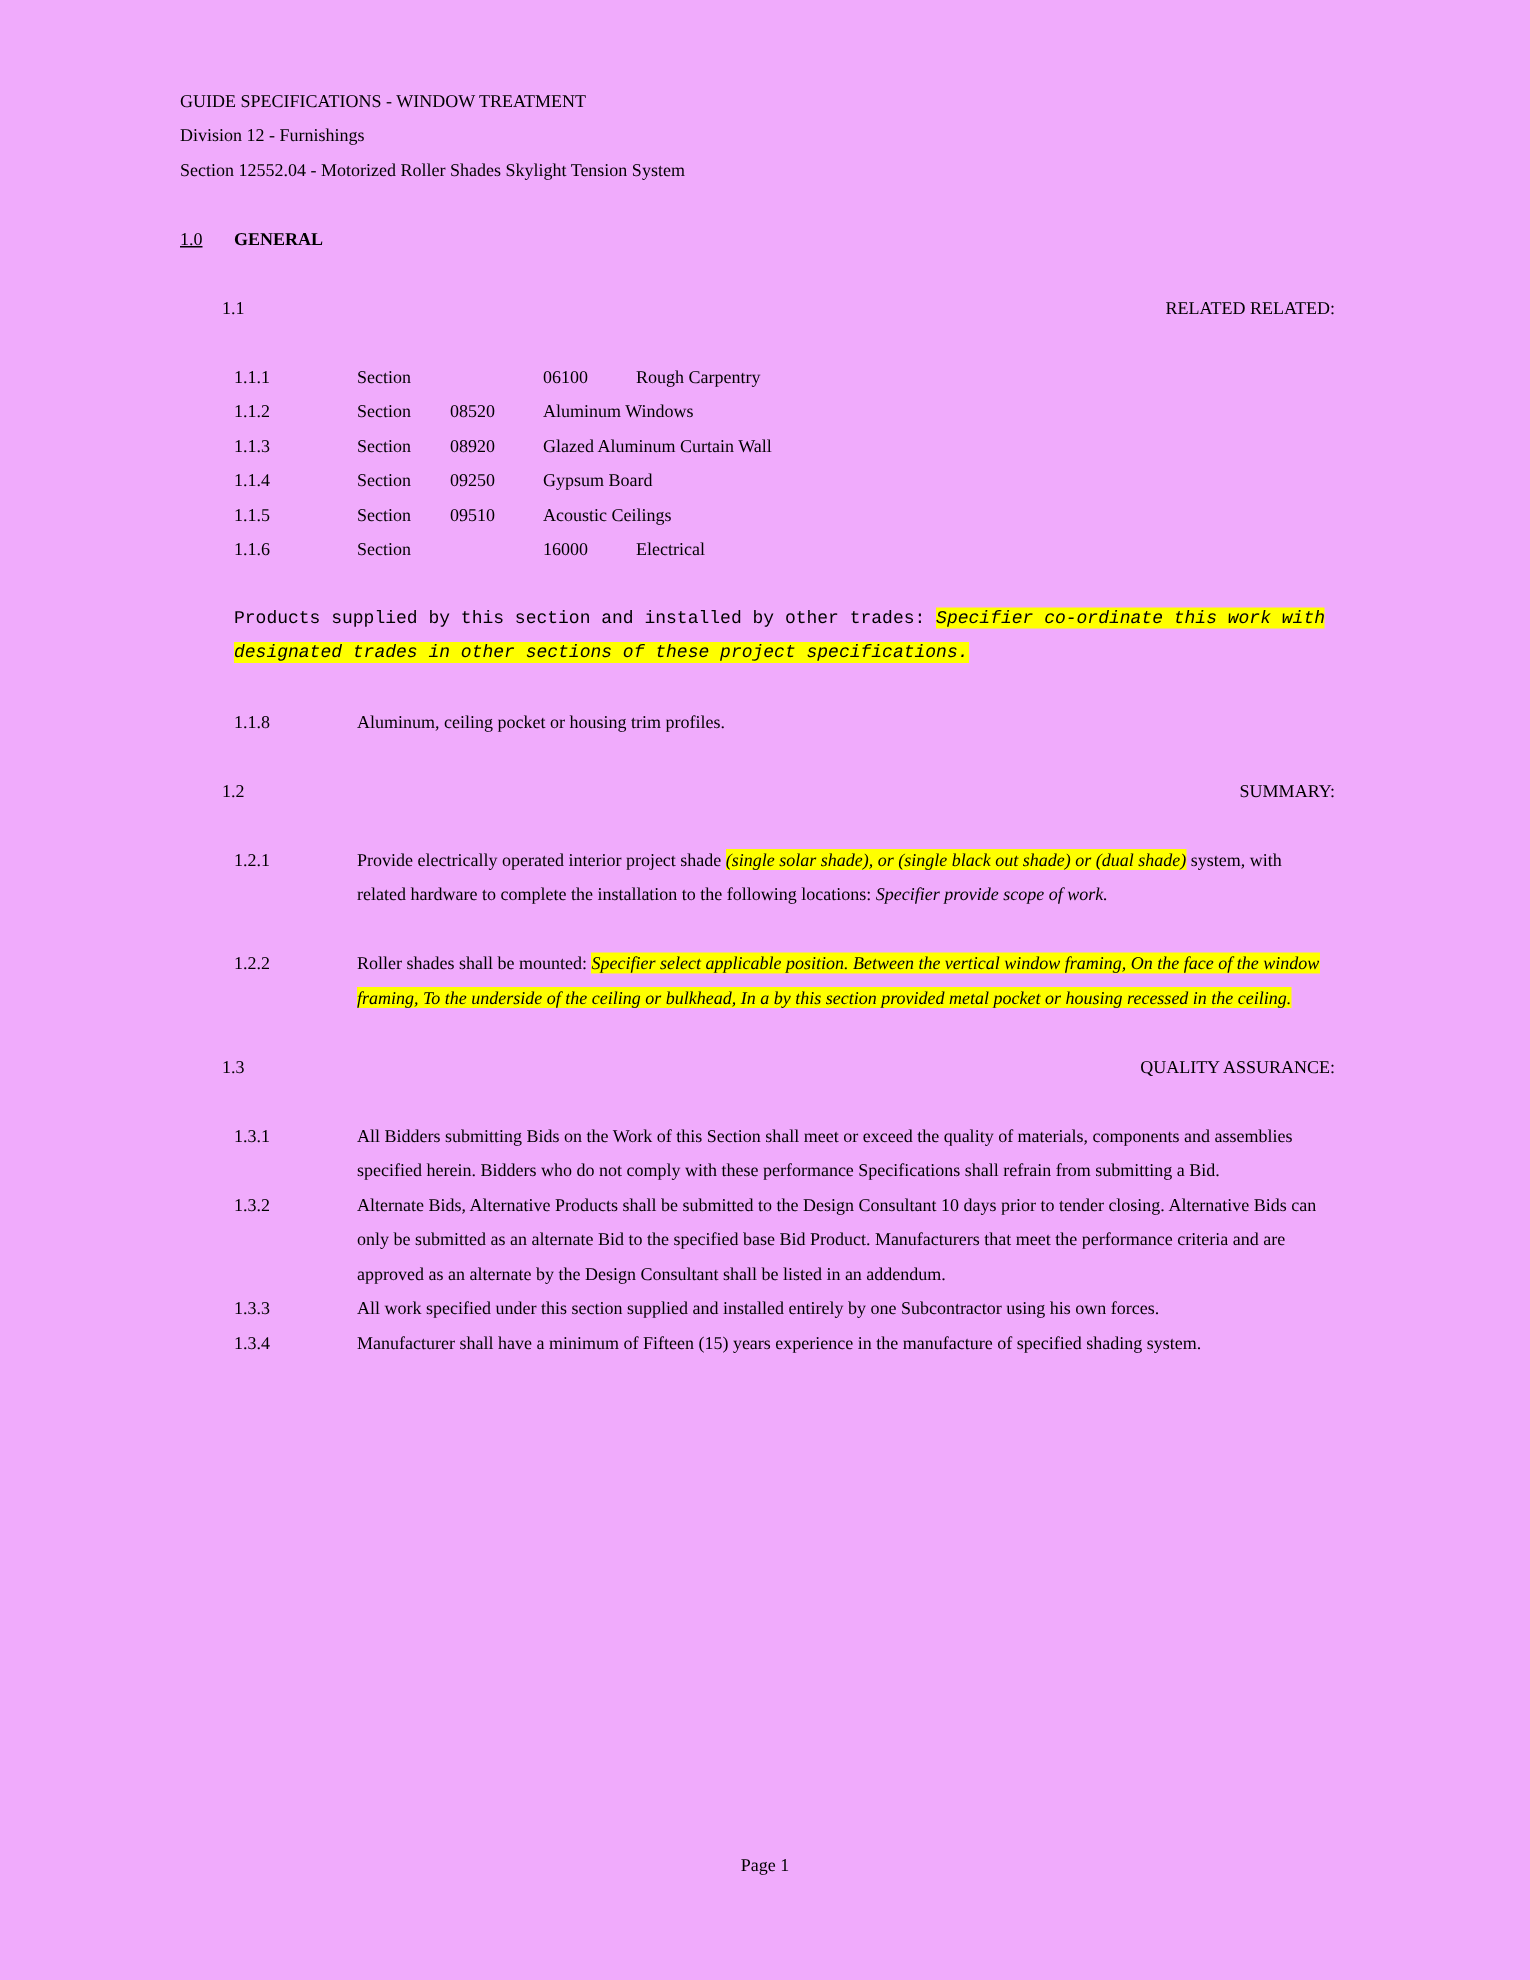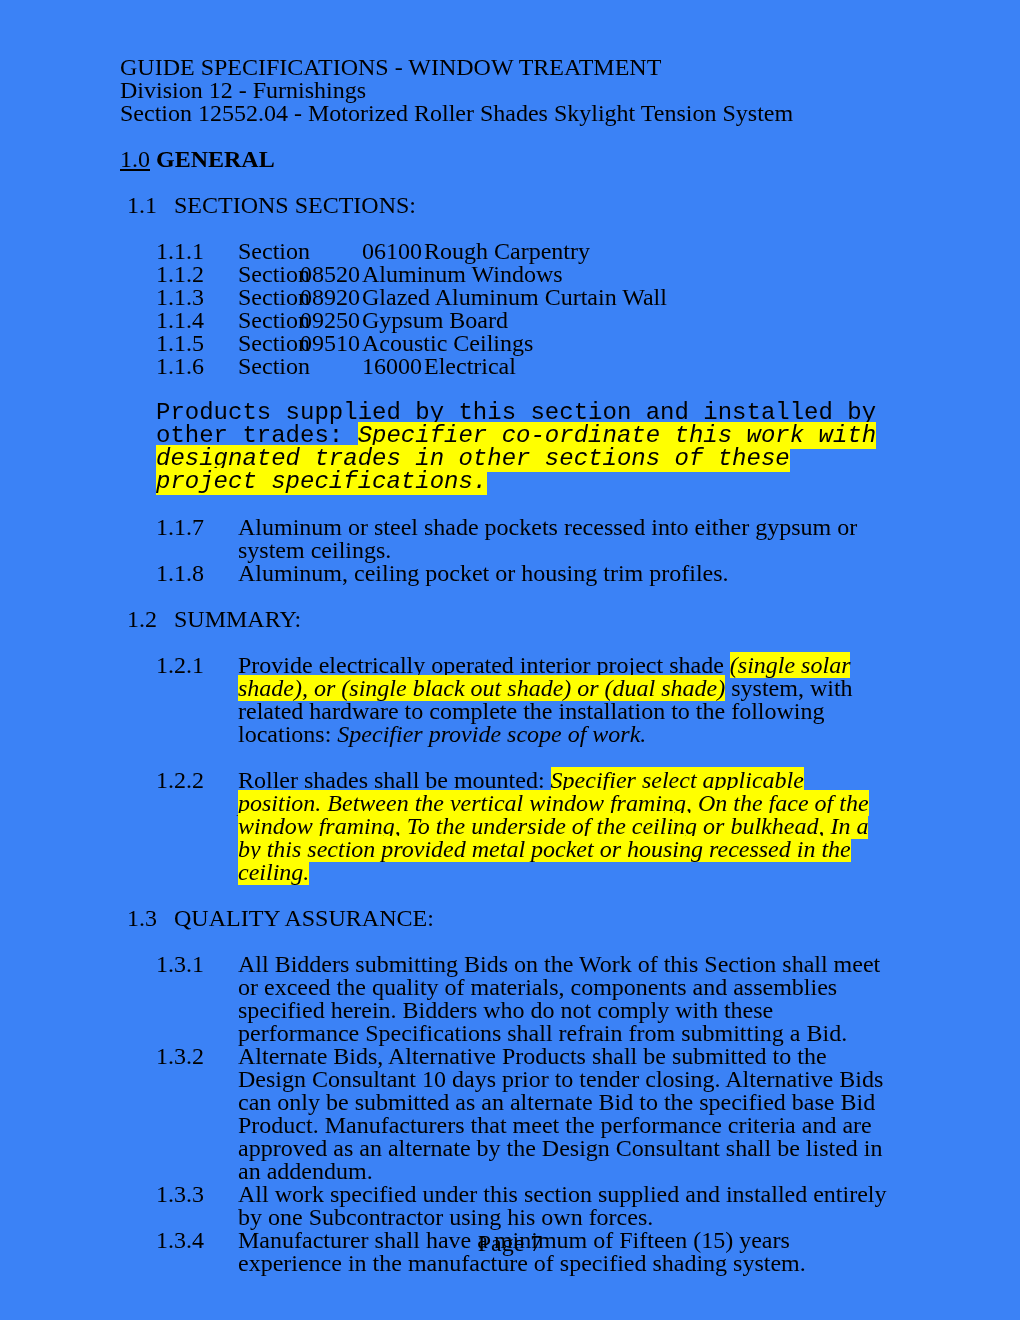--- a/index.html
+++ b/index.html
@@ -3,41 +3,41 @@
 <meta charset="utf-8">
 <style>
   * { margin: 0; padding: 0; box-sizing: border-box; }
   html, body { background: #ffffff; }
   :root { --hl: #ffff00; }
 
   .page {
     position: relative;
     width: 1020px;
     height: 1320px;
-    background: #3b82f6;
+    background: #f0abfc;
     color: #000000;
     font-family: "Liberation Serif", serif;
-    font-size: 24px;
+    font-size: 12px;
     line-height: 23px;
     padding: 56px 130px 0 120px;
     overflow: hidden;
   }
 
   .block { margin-top: 23px; }
 
   .row { display: flex; align-items: baseline; }
   .num-col { flex: none; }
   .body { flex: 1; min-width: 0; }
 
   
   .h10 .num-col { width: 36px; text-decoration: underline; }
   .h10 .title { font-weight: 700; }
 
   
-  .sec { margin-left: 7px; }
+  .sec { margin-left: 28px; justify-content: space-between; }
   .sec .num-col { width: 47px; }
 
   
   .item { margin-left: 36px; }
   .item .num-col { width: 82px; }
 
   
   .rs-label { display: inline-block; width: 62px; }
   .rs-label.wide { width: 124px; }
   .rs-code { display: inline-block; width: 62px; }
@@ -67,21 +67,21 @@
     <div>Section 12552.04 - Motorized Roller Shades Skylight Tension System</div>
   </header>
 
   <div class="row h10 block">
     <span class="num-col">1.0</span>
     <span class="title">GENERAL</span>
   </div>
 
   <div class="row sec block">
     <span class="num-col">1.1</span>
-    <span>SECTIONS SECTIONS:</span>
+    <span>RELATED RELATED:</span>
   </div>
 
   <div class="block">
     <div class="row item">
       <span class="num-col">1.1.1</span>
       <span class="body"><span class="rs-label wide">Section</span><span class="rs-code">06100</span><span>Rough Carpentry</span></span>
     </div>
     <div class="row item">
       <span class="num-col">1.1.2</span>
       <span class="body"><span class="rs-label">Section</span><span class="rs-code">08520</span><span>Aluminum Windows</span></span>
@@ -100,24 +100,20 @@
     </div>
     <div class="row item">
       <span class="num-col">1.1.6</span>
       <span class="body"><span class="rs-label wide">Section</span><span class="rs-code">16000</span><span>Electrical</span></span>
     </div>
   </div>
 
   <p class="note block"><span>Products supplied by this section and installed by other trades: </span><span class="hl it">Specifier co-ordinate this work with designated trades in other sections of these project specifications.</span></p>
 
   <div class="block">
-    <div class="row item">
-      <span class="num-col">1.1.7</span>
-      <span class="body">Aluminum or steel shade pockets recessed into either gypsum or system ceilings.</span>
-    </div>
     <div class="row item">
       <span class="num-col">1.1.8</span>
       <span class="body">Aluminum, ceiling pocket or housing trim profiles.</span>
     </div>
   </div>
 
   <div class="row sec block">
     <span class="num-col">1.2</span>
     <span>SUMMARY:</span>
   </div>
@@ -149,15 +145,15 @@
     <div class="row item">
       <span class="num-col">1.3.3</span>
       <span class="body">All work specified under this section supplied and installed entirely by one Subcontractor using his own forces.</span>
     </div>
     <div class="row item">
       <span class="num-col">1.3.4</span>
       <span class="body">Manufacturer shall have a minimum of Fifteen (15) years experience in the manufacture of specified shading system.</span>
     </div>
   </div>
 
-  <div class="footer">Page 7</div>
+  <div class="footer">Page 1</div>
 
 </div>
 
 </body></html>

